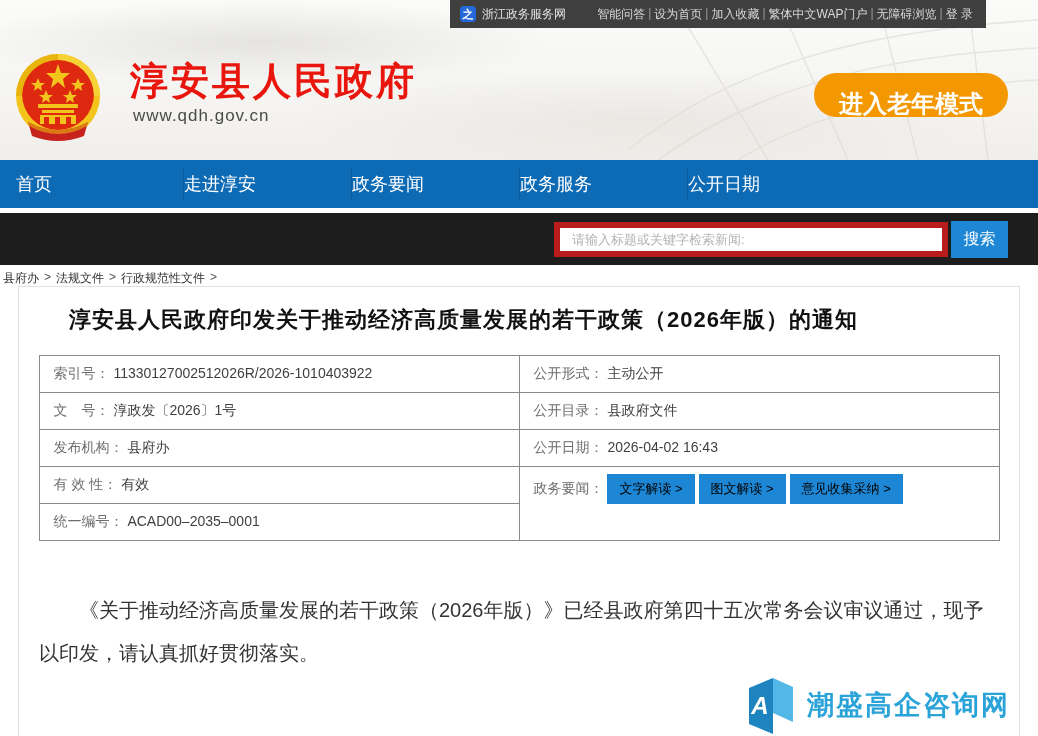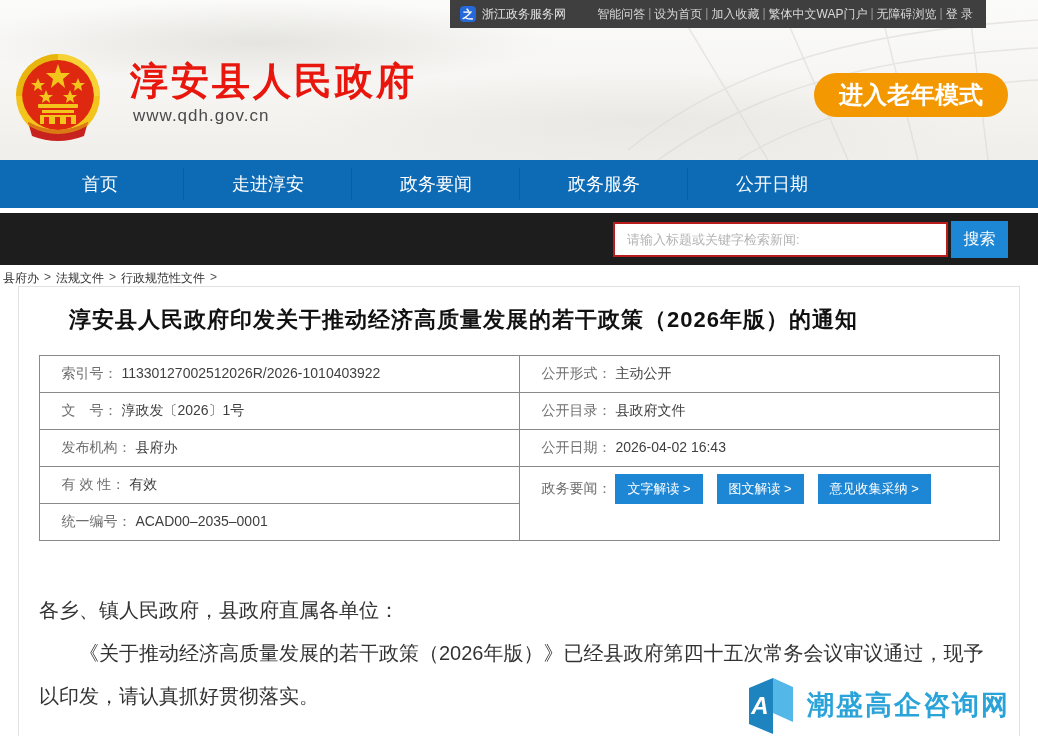--- a/index.html
+++ b/index.html
@@ -22,60 +22,60 @@
   .zj-icon { width:16px; height:16px; border-radius:4px; background:#2468d9; color:#fff;
     font-size:11px; line-height:16px; text-align:center; font-weight:700; }
   .top-links { margin-left:auto; margin-right:10px; display:flex; }
   .top-links a { color:#d9d9d9; text-decoration:none; padding:0 3px; white-space:nowrap; cursor:pointer; }
   .top-links .sep { color:#9a9a9a; }
 
   .emblem { position:absolute; left:8px; top:52px; }
   .site-name { position:absolute; left:130px; top:56px; font-size:38px; font-weight:700;
     color:#e8160c; letter-spacing:3px; }
   .site-url { position:absolute; left:133px; top:106px; font-size:17px; color:#4a4a4a; letter-spacing:1px; }
-  .elderly-btn { position:absolute; right:30px; top:73px; height:44px; padding:0 25px;
+  .elderly-btn { position:absolute; right:30px; top:73px; height:44px; padding:9px 25px;
     background:#f39801; border:none; border-radius:22px; color:#fff; font-size:24px;
     font-weight:700; line-height:44px; cursor:pointer; }
 
   
   .nav { height:48px; background:#0d6ab5; display:flex; padding-left:16px; }
-  .nav-item { width:168px; text-align:center; line-height:48px; color:#fff; font-size:18px;
+  .nav-item { width:168px; line-height:48px; color:#fff; font-size:18px;
     cursor:pointer; position:relative; }
   .nav-item:not(:last-child)::after { content:""; position:absolute; right:0; top:8px;
     bottom:8px; width:1px; background:rgba(0,0,0,.12); }
   .nav-item.active { background:linear-gradient(135deg, rgba(255,255,255,.25) 0%,
     rgba(255,255,255,0) 45%), #1e8ad6; }
 
   
   .search-strip { height:52px; margin-top:5px; background:#1d1d1d; display:flex;
     align-items:center; justify-content:flex-end; padding-right:30px; }
-  .search-input { width:335px; height:35px; border:2px solid #b91c1c; padding:0 12px;
+  .search-input { width:394px; height:35px; border:6px solid #b91c1c; padding:0 12px;
     font-size:13px; color:#333; outline:none; }
   .search-input::placeholder { color:#b3b3b3; }
   .search-btn { width:57px; height:37px; margin-left:3px; background:#1e87d5; color:#fff;
     border:none; font-size:16px; cursor:pointer; }
 
   
   .breadcrumb { font-size:12px; color:#333; padding:5px 0 3px 3px; height:21px; display:flex; gap:5px; }
   .breadcrumb a { color:#333; text-decoration:none; cursor:pointer; }
   .breadcrumb .sep { color:#555; }
 
   
   .panel { margin:0 18px; background:#fff; border:1px solid #e2e2e2; height:560px; position:relative; }
   .article-title { text-align:left; font-size:22px; font-weight:700; color:#111;
     margin:18px 50px 0; letter-spacing:1px; }
 
   .meta-table { width:961px; margin:20px auto 0; border-collapse:collapse; font-size:14px; }
-  .meta-table td { border:1px solid #8a8a8a; height:37px; padding:0 8px 0 22px; }
+  .meta-table td { border:1px solid #8a8a8a; height:37px; padding:0 8px 0 14px; }
   .meta-table td.lcol { width:480px; }
   .meta-table .label { color:#6e6e6e; }
   .meta-table .value { color:#3f3f3f; }
   .meta-table td.rel-cell { vertical-align:top; padding-top:7px; }
-  .doc-btn { display:inline-block; background:#1e87d5; color:#ffffff; font-size:13px;
-    padding:6px 12px; margin-right:10px; border:none; cursor:pointer; }
+  .doc-btn { display:inline-block; background:#1e87d5; color:#000000; font-size:13px;
+    padding:6px 12px; border:none; cursor:pointer; }
 
   .body-text { margin:48px 20px 0; font-size:20px; color:#333; line-height:43px; max-width:965px; }
   .body-text .indent { text-indent:2em; }
 
   
   .watermark { position:absolute; right:28px; top:676px; display:flex; align-items:center; gap:12px; }
   .watermark .wm-text { font-size:27px; font-weight:700; color:#2aa3d9; letter-spacing:2px; }
 </style>
 </head>
 <body>
@@ -211,21 +211,20 @@
     <tr>
       <td class="lcol">
         <span class="label">统一编号：</span>
         <span class="value">ACAD00–2035–0001</span>
       </td>
     </tr>
   </tbody>
     </table>
 
   <div class="body-text">
-    <p>各乡、镇人民政府，县政府直属各单位：</p>
     <p class="indent">《关于推动经济高质量发展的若干政策（2026年版）》已经县政府第四十五次常务会议审议通过，现予以印发，请认真抓好贯彻落实。</p>
   </div>
 </div>
 
 <div class="watermark">
   <svg width="48" height="58" viewBox="0 0 48 58">
     <polygon points="26,2 46,11 46,46 26,37" fill="#53b7e8"></polygon>
     <polygon points="2,12 26,2 26,58 2,48" fill="#1e84c0"></polygon>
     <text x="13" y="38" fill="#ffffff" font-size="24" font-weight="bold" font-family="Liberation Sans, sans-serif" text-anchor="middle" font-style="italic">A</text>
   </svg>

